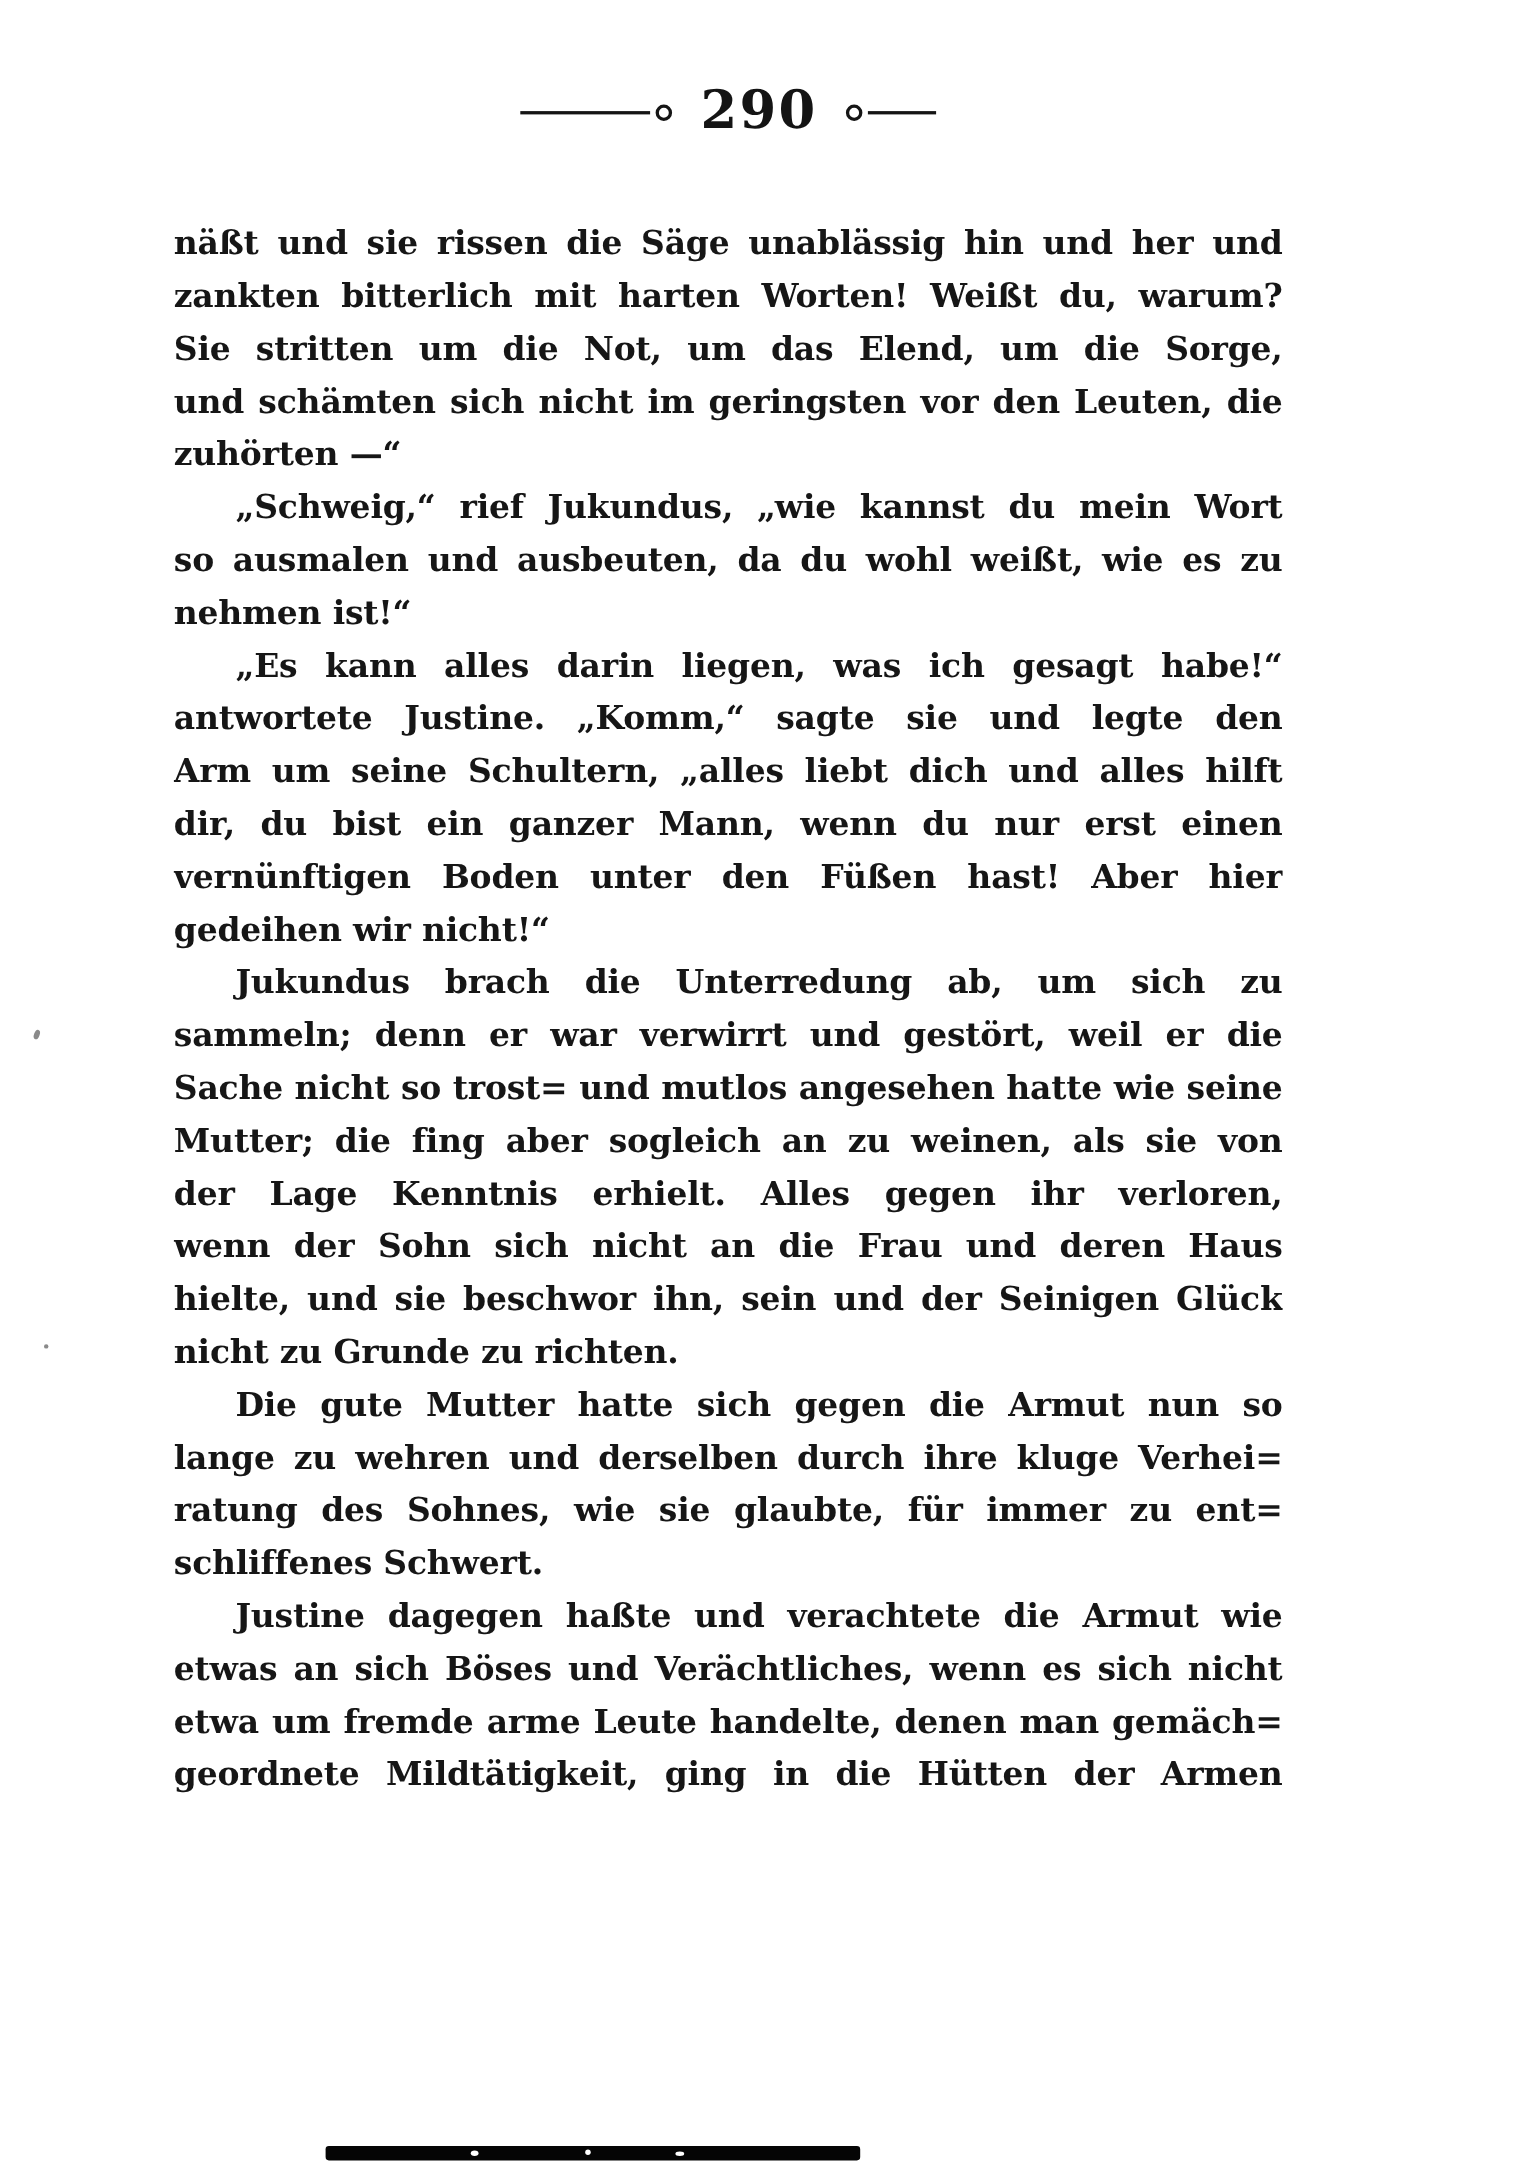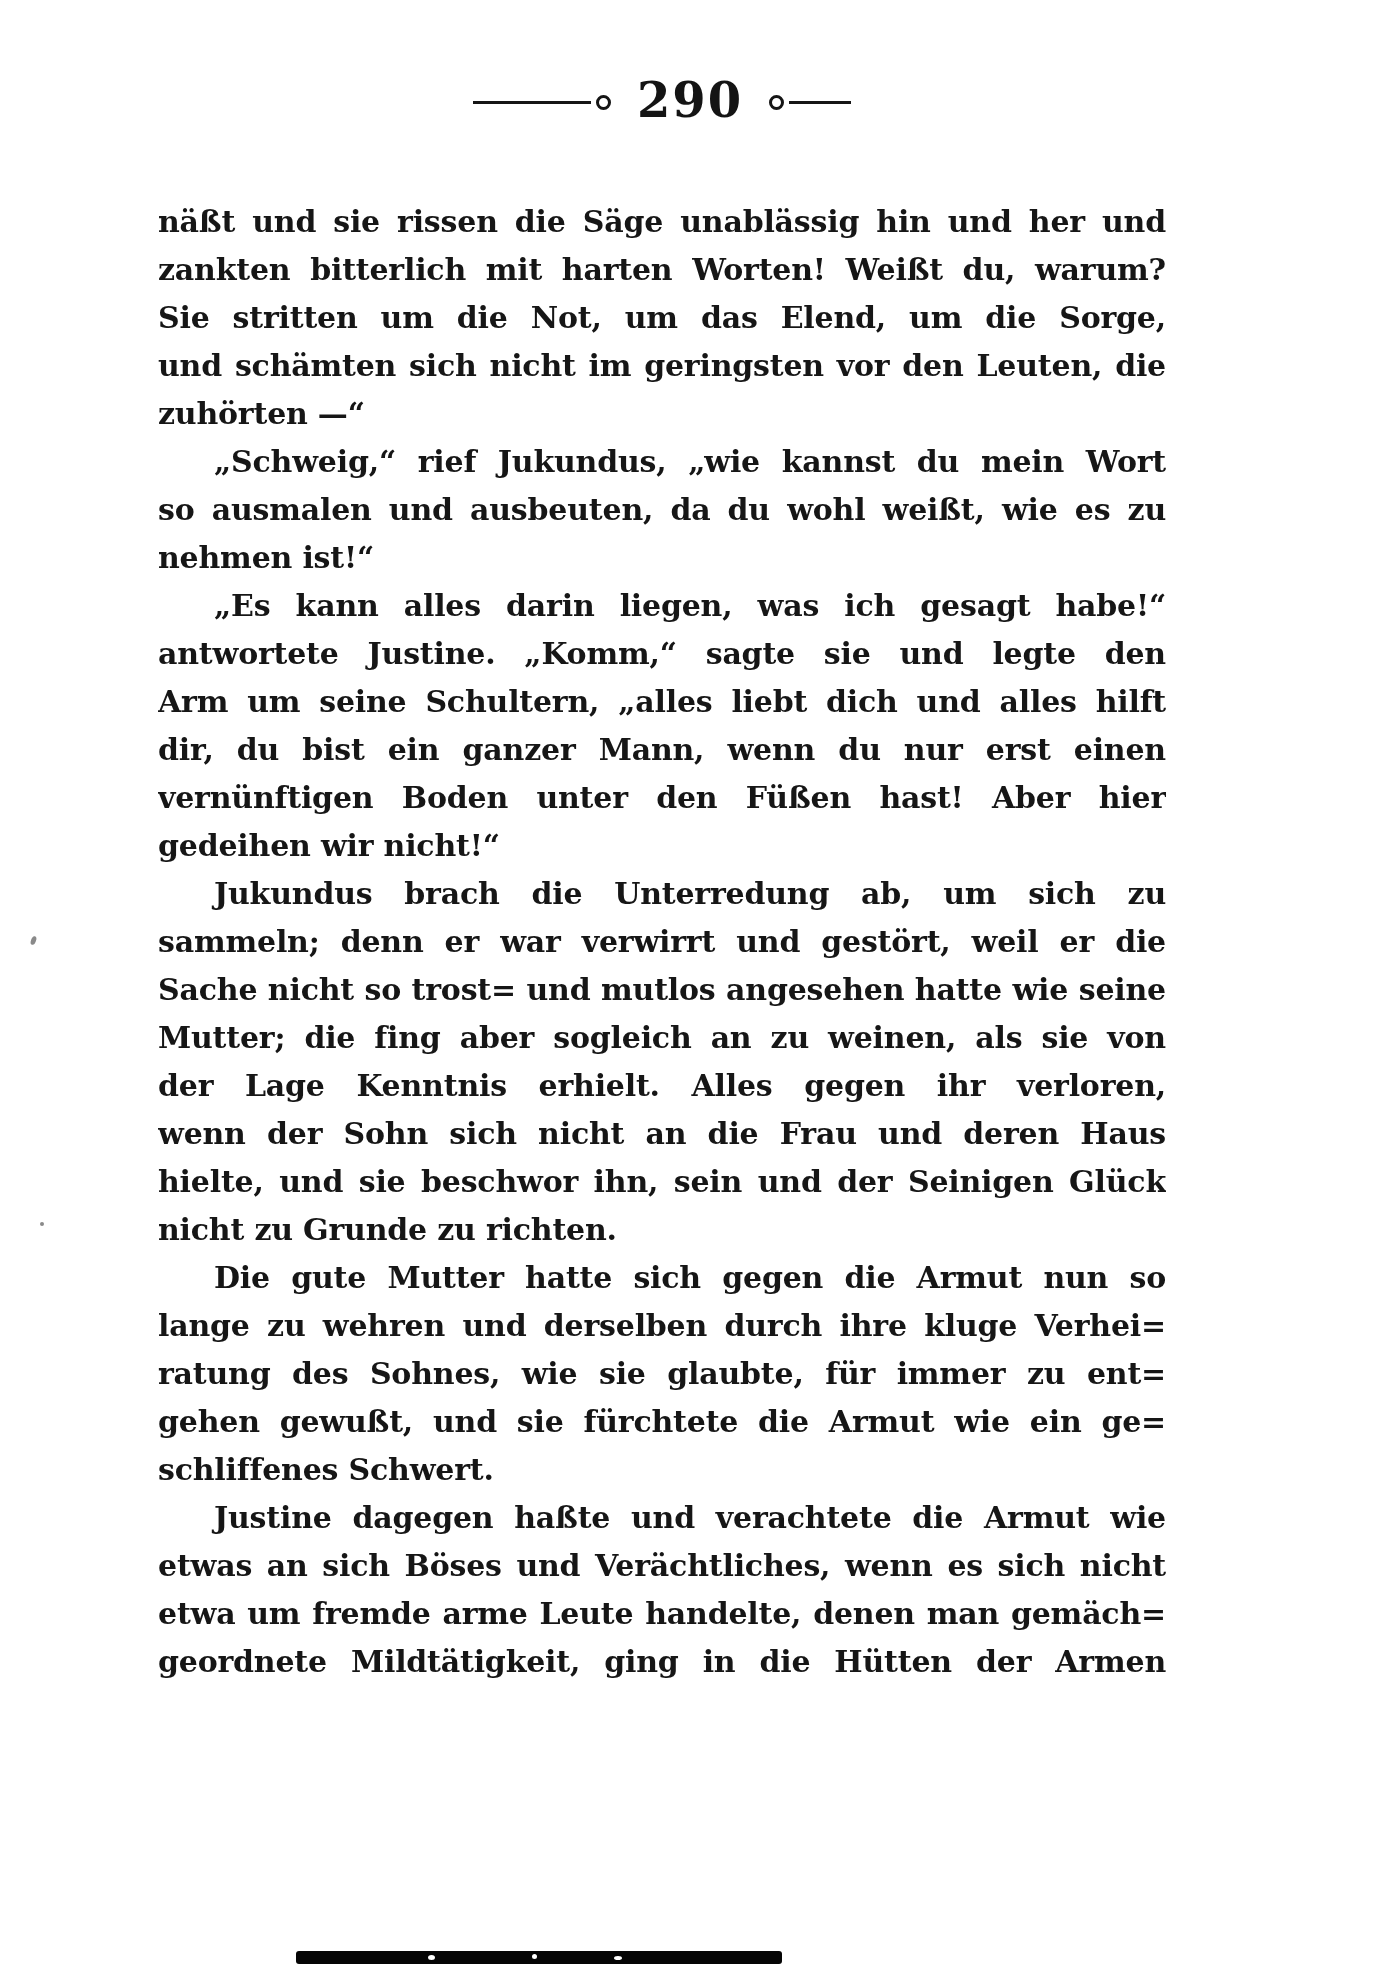--- a/index.html
+++ b/index.html
@@ -140,21 +140,20 @@
     <div class="line">sammeln; denn er war verwirrt und gestört, weil er die</div>
     <div class="line">Sache nicht so trost= und mutlos angesehen hatte wie seine</div>
     <div class="line">Mutter; die fing aber sogleich an zu weinen, als sie von</div>
     <div class="line">der Lage Kenntnis erhielt. Alles gegen ihr verloren,</div>
     <div class="line">wenn der Sohn sich nicht an die Frau und deren Haus</div>
     <div class="line">hielte, und sie beschwor ihn, sein und der Seinigen Glück</div>
     <div class="line endline">nicht zu Grunde zu richten.</div>
     <div class="line indent">Die gute Mutter hatte sich gegen die Armut nun so</div>
     <div class="line">lange zu wehren und derselben durch ihre kluge Verhei=</div>
     <div class="line">ratung des Sohnes, wie sie glaubte, für immer zu ent=</div>
-    <div class="line">gehen gewußt, und sie fürchtete die Armut wie ein ge=</div>
     <div class="line endline">schliffenes Schwert.</div>
     <div class="line indent">Justine dagegen haßte und verachtete die Armut wie</div>
     <div class="line">etwas an sich Böses und Verächtliches, wenn es sich nicht</div>
     <div class="line">etwa um fremde arme Leute handelte, denen man gemäch=</div>
     <div class="line">geordnete Mildtätigkeit, ging in die Hütten der Armen</div>
   </main>
 
 <div class="speck s1"></div>
 <div class="speck s2"></div>
 

